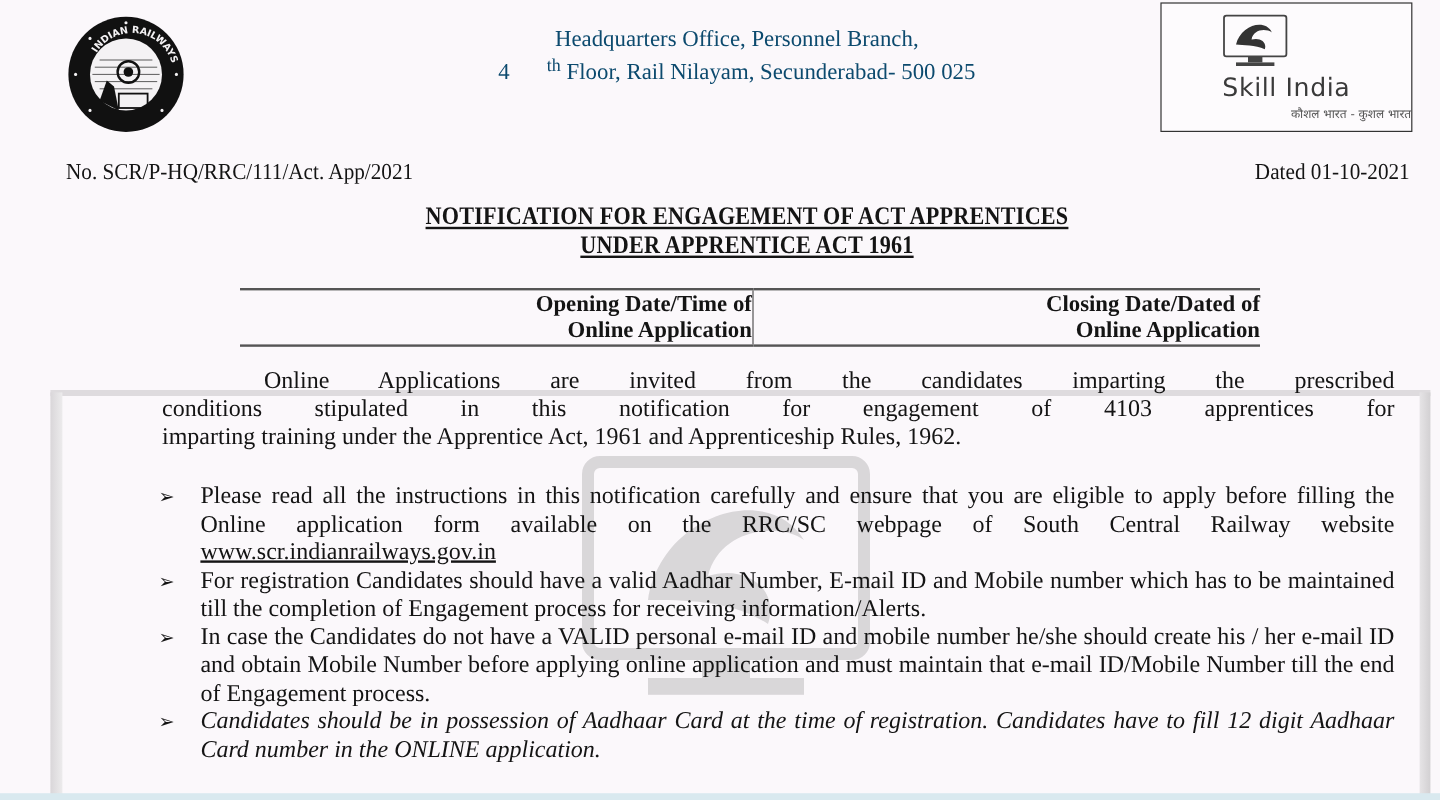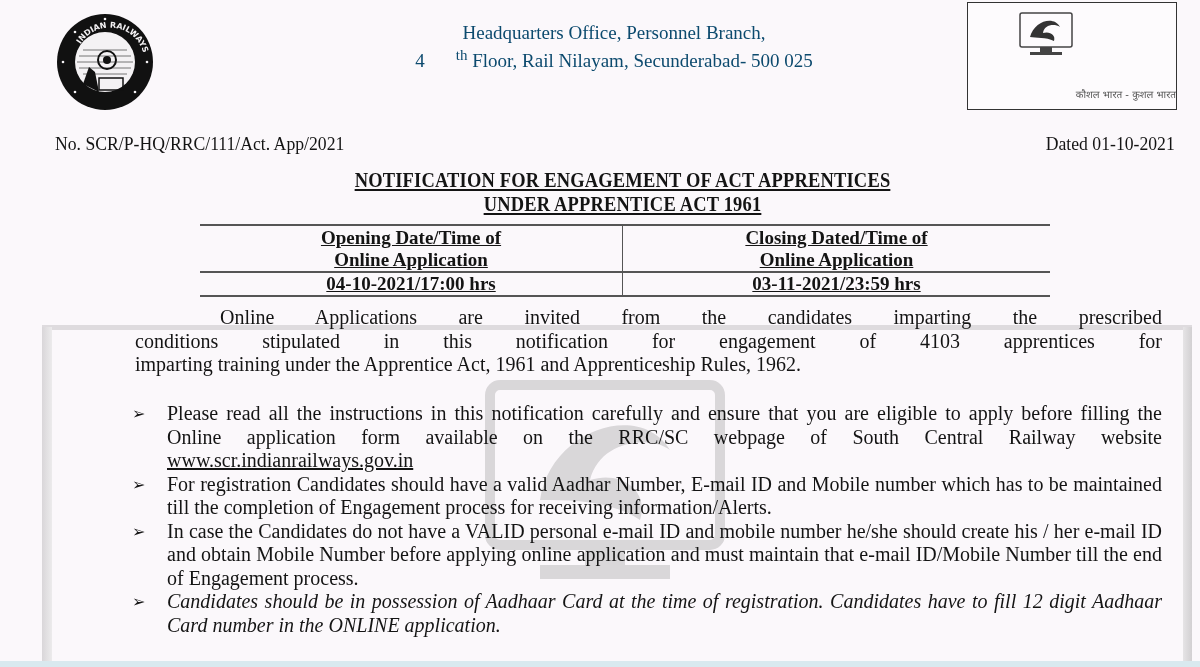--- a/index.html
+++ b/index.html
@@ -56,22 +56,22 @@
     .title {
       position: absolute; left: 0; width: 1245px; text-align: center;
       font-weight: bold; font-size: 21px; text-decoration: underline;
       transform: scaleX(0.88); transform-origin: center; letter-spacing: 0.2px;
     }
     .title.t1 { top: 168px; }
     .title.t2 { top: 192px; }
 
     
     .dates-table {
-      position: absolute; left: 200px; top: 224px; width: 850px;
-      border-collapse: collapse; font-weight: bold; font-size: 19px; text-align: center; text-decoration: underline;
+      position: absolute; left: 200px; top: 240px; width: 850px;
+      border-collapse: collapse; font-weight: bold; font-size: 19px; text-align: right;
     }
     .dates-table td {
       border-top: 2px solid #555; border-bottom: 2px solid #555;
       padding: 0; line-height: 22px;
     }
     .dates-table td.col2 { border-left: 1.5px solid #555; }
     .dates-table tr.hdr td { padding-top: 1px; padding-bottom: 0; }
     .dates-table tr.val td { border-top: 1.5px solid #555; }
 
     
@@ -170,44 +170,41 @@
     <div class="org-line"><span>4</span><sup>th</sup><span> Floor, Rail Nilayam, Secunderabad- 500 025</span></div>
   </div>
 
   <div class="skill-box">
     <svg class="skill-monitor" viewBox="0 0 60 46">
       <rect x="4" y="2" width="52" height="34" rx="2" fill="none" stroke="#444" stroke-width="1.5"></rect>
       <path d="M14 26 C 18 10, 38 4, 44 16 C 38 12, 28 14, 27 22 C 34 20, 40 24, 38 30 C 30 26, 20 27, 14 26 Z" fill="#333"></path>
       <rect x="24" y="36" width="12" height="5" fill="#444"></rect>
       <rect x="14" y="41" width="32" height="3" fill="#444"></rect>
     </svg>
+    <div class="skill-text">Skill India</div>
     <div class="skill-sub">कौशल भारत - कुशल भारत</div>
   </div>
 
   <div class="ref-no">No. SCR/P-HQ/RRC/111/Act. App/2021</div>
   <div class="ref-date">Dated 01-10-2021</div>
 
   <div class="title t1">NOTIFICATION FOR ENGAGEMENT OF ACT APPRENTICES</div>
   <div class="title t2">UNDER APPRENTICE ACT 1961</div>
 
   <table class="dates-table">
     <tbody>
         <tr class="hdr">
       <td class="col1">
         <div>Opening Date/Time  of</div>
         <div>Online Application</div>
       </td>
       <td class="col2">
-        <div>Closing Dated/Time of</div>
+        <div>Closing Date/Dated of</div>
         <div>Online Application</div>
       </td>
-    </tr>
-    <tr class="val">
-      <td class="col1">04-10-2021/17:00 hrs</td>
-      <td class="col2">03-11-2021/23:59 hrs</td>
     </tr>
   </tbody>
     </table>
 
   <div class="band-top"></div>
   <div class="band-left"></div>
   <div class="band-right"></div>
 
   <div class="para">
     <span class="line-end">Online Applications are invited from the candidates imparting the prescribed</span>

